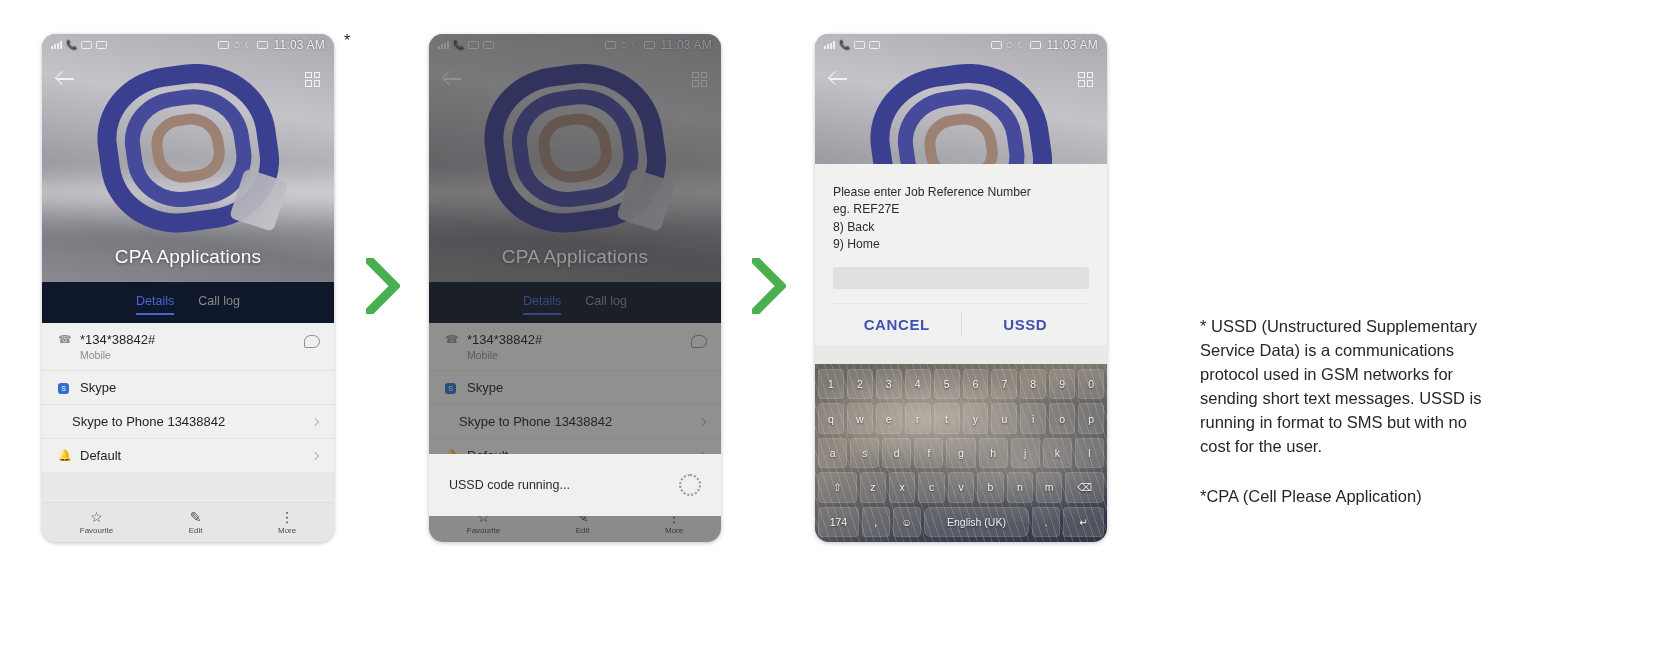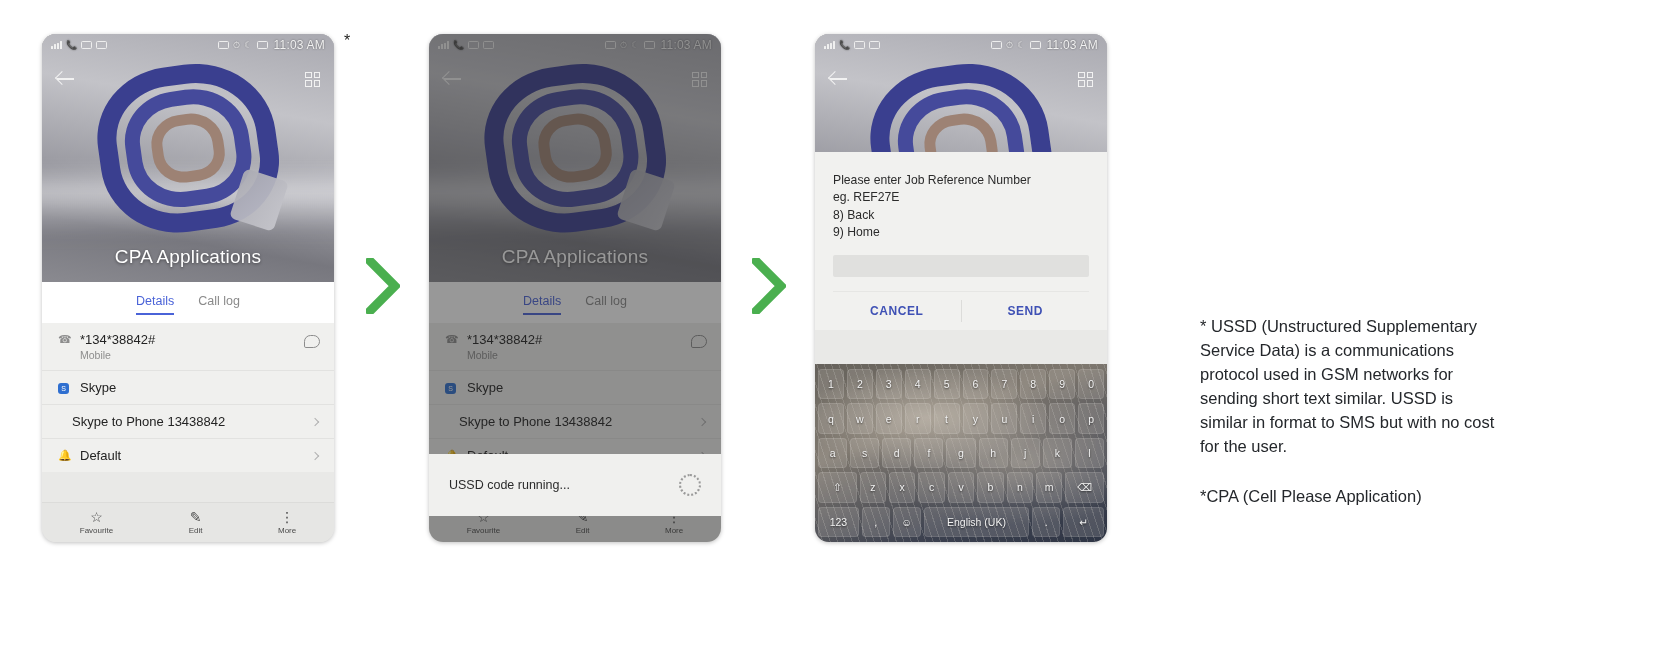--- a/index.html
+++ b/index.html
@@ -83,21 +83,21 @@
   .qr { width:15px; height:15px; display:grid; grid-template-columns:1fr 1fr; grid-template-rows:1fr 1fr; gap:2px; }
   .qr span { border:1.4px solid #f2f2f2; }
 
   .contact-name {
     position:absolute; left:0; right:0; bottom:14px; text-align:center;
     color:#fff; font-size:19px; letter-spacing:.2px;
     text-shadow: 0 1px 3px rgba(0,0,0,.45);
   }
 
   
-  .tabs { display:flex; justify-content:center; gap:24px; padding:12px 0 8px; background:#ffffff; }
+  .tabs { display:flex; justify-content:center; gap:24px; padding:12px 0 8px; background:#0f172a; }
   .tab { font-size:12.5px; color:#8a8a8a; padding-bottom:5px; }
   .tab.active { color:#4a63d8; border-bottom:2px solid #4a63d8; }
 
   
   .list { background:#f0f0ee; }
   .row { position:relative; padding:9px 16px 9px 38px; border-bottom:1px solid #e2e2e0; }
   .row:last-child { border-bottom:none; }
   .row .ico { position:absolute; left:16px; top:11px; width:12px; height:12px; color:#8c8c8c; font-size:11px; line-height:1; }
   .row .primary { font-size:13px; color:#232323; }
   .row .secondary { font-size:10.5px; color:#8d8d8d; margin-top:2px; }
@@ -120,46 +120,46 @@
   .dim { position:absolute; inset:0; background:rgba(40,40,40,.48); }
 
   
   .sheet { position:absolute; left:0; right:0; bottom:26px; height:62px; background:#f0f0ee;
            display:flex; align-items:center; justify-content:space-between; padding:0 20px; }
   .sheet .txt { font-size:12.5px; color:#2b2b2b; }
   .spinner { width:22px; height:22px; border-radius:50%;
              border:2.5px dotted #9a9a9a; }
 
   
-  .dialog { position:absolute; left:0; right:0; top:118px; background:#f1f1ef; padding:20px 18px 0; }
+  .dialog { position:absolute; left:0; right:0; top:130px; background:#f1f1ef; padding:20px 18px 0; }
   .dialog .msg { font-size:12.2px; color:#2b2b2b; line-height:1.42; }
   .dialog .field { margin-top:14px; height:22px; background:#e0e0de; border-radius:2px; }
   .dialog .actions { display:flex; margin-top:14px; border-top:1px solid #e6e6e4; }
-  .dialog .btn { flex:1; text-align:center; padding:12px 0; font-size:12px; color:#3f51b5;
+  .dialog .btn { flex:1; text-align:center; padding:12px 0; font-size:15px; color:#3f51b5;
                  letter-spacing:.6px; font-weight:bold; }
   .dialog .sep { width:1px; background:#dcdcda; margin:8px 0; }
 
   
   .kb { position:absolute; left:0; right:0; bottom:0; top:330px; overflow:hidden;
         background: linear-gradient(160deg,#6f6a62 0%,#8d857a 35%,#3d4354 75%,#2b3346 100%); }
   .kb .fur { position:absolute; inset:0;
         background:
           radial-gradient(ellipse 60% 40% at 38% 30%, rgba(215,205,190,.75), rgba(0,0,0,0) 70%),
           radial-gradient(ellipse 70% 50% at 70% 55%, rgba(190,180,165,.6), rgba(0,0,0,0) 70%),
           repeating-linear-gradient(72deg, rgba(235,232,225,.22) 0 1px, rgba(0,0,0,0) 1px 7px);
   }
   .kb .tint { position:absolute; inset:0; background: rgba(60,60,60,.18); }
   .kbrows { position:absolute; inset:0; padding:5px 3px; display:flex; flex-direction:column; gap:4px; }
   .kbrow { display:flex; gap:3px; justify-content:center; flex:1; }
   .key { flex:1; border-radius:4px; background: rgba(230,228,222,.17);
          border:1px solid rgba(255,255,255,.10);
          color:#f2f2f2; font-size:10.5px; display:flex; align-items:center; justify-content:center;
          text-shadow:0 1px 2px rgba(0,0,0,.6); }
   .key.wide { flex:1.5; }
-  .key.space { flex:4; }
+  .key.space { flex:4;border-radius:7px; }
 
   
   .chevron { position:absolute; width:34px; height:56px; }
   .chevron svg { display:block; }
   #chev1 { left:366px; top:258px; }
   #chev2 { left:752px; top:258px; }
 
   .asterisk { position:absolute; left:344px; top:32px; font-size:16px; color:#1d1d1b; }
 
   
@@ -459,42 +459,42 @@
           <div class="key">z</div>
           <div class="key">x</div>
           <div class="key">c</div>
           <div class="key">v</div>
           <div class="key">b</div>
           <div class="key">n</div>
           <div class="key">m</div>
           <div class="key wide">⌫</div>
         </div>
         <div class="kbrow">
-          <div class="key wide">123</div>
+          <div class="key wide">174</div>
           <div class="key">,</div>
           <div class="key">☺</div>
           <div class="key space">English (UK)</div>
           <div class="key">.</div>
           <div class="key wide">↵</div>
         </div>
       </div>
     </div>
 
     <div class="dialog">
       <div class="msg" style="white-space:pre-line">Please enter Job Reference Number
 eg. REF27E
 8) Back
 9) Home</div>
       <div class="field"></div>
       <div class="actions">
         <div class="btn">CANCEL</div>
         <div class="sep"></div>
-        <div class="btn">SEND</div>
+        <div class="btn">USSD</div>
       </div>
     </div>
   </div>
 
   <div class="note">
-    <p>* USSD (Unstructured Supplementary Service Data) is a communications protocol used in GSM networks for sending short text similar. USSD is similar in format to SMS but with no cost for the user.</p>
+    <p>* USSD (Unstructured Supplementary Service Data) is a communications protocol used in GSM networks for sending short text messages. USSD is running in format to SMS but with no cost for the user.</p>
     <p>*CPA (Cell Please Application)</p>
   </div>
 
 </div>
 
 </body></html>

